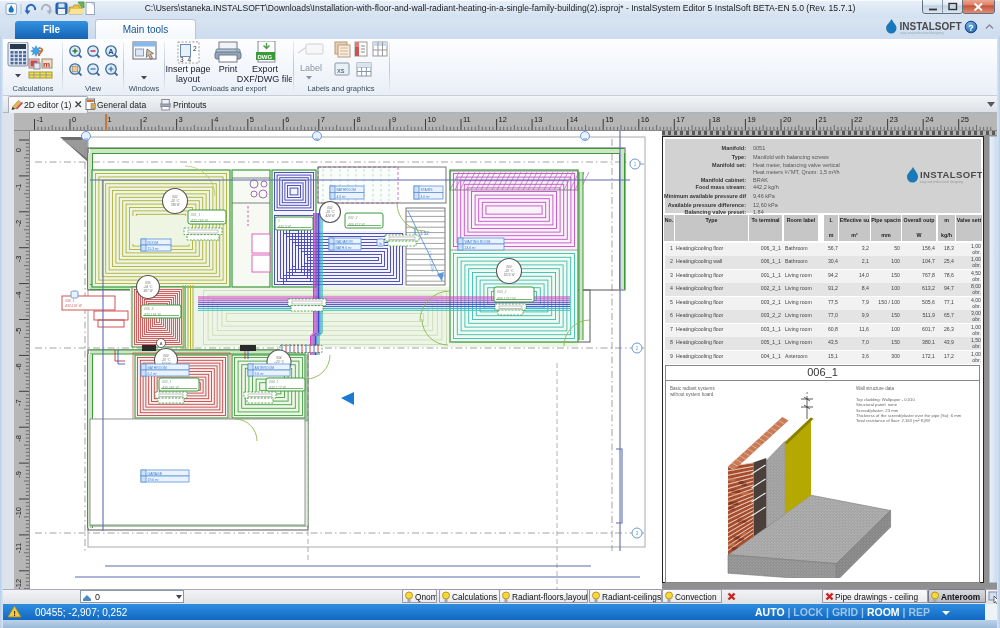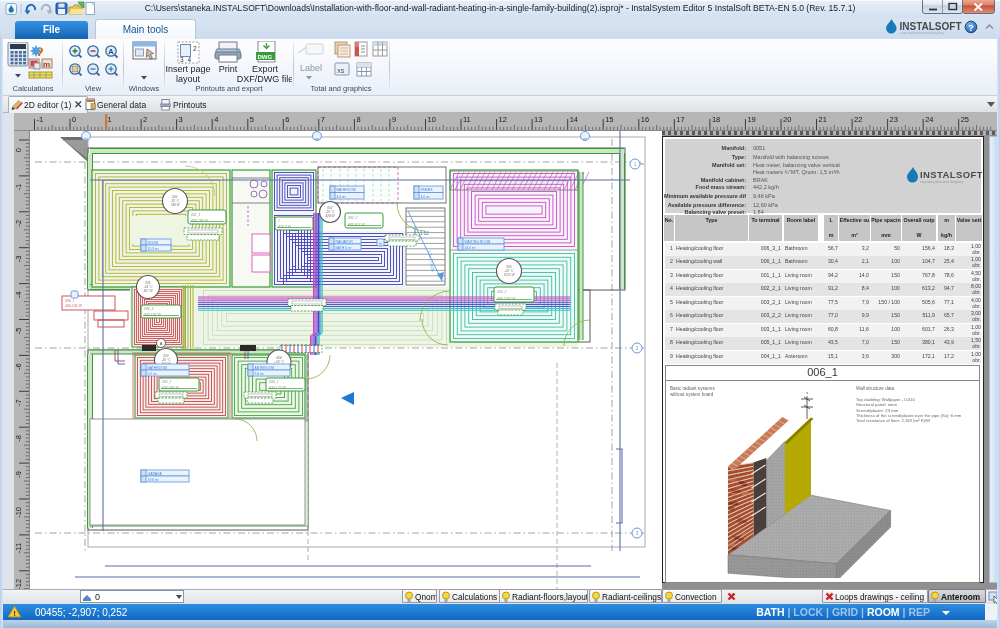--- a/index.html
+++ b/index.html
@@ -168,21 +168,21 @@
         <path d="M10.5 2 l0 5.5 m-3 -3 l3 3 l3 -3" stroke="#4aa04a" stroke-width="1.5" fill="none"></path>
         <rect x="0" y="11" width="19" height="8" fill="#3a9a3a"></rect>
       <text x="1.5" y="17.5" font-size="6" fill="#fff" font-weight="bold">DWG</text>
       </g>
       <text x="22" y="31" font-size="9" fill="#223" text-anchor="middle">Insert page</text>
       <text x="22" y="41" font-size="9" fill="#223" text-anchor="middle">layout</text>
       <text x="62" y="31" font-size="9" fill="#223" text-anchor="middle">Print</text>
       <text x="99" y="31" font-size="9" fill="#223" text-anchor="middle">Export</text>
       <text x="99" y="41" font-size="9" fill="#223" text-anchor="middle">DXF/DWG file</text>
     </svg>
-<div style="position:absolute;left:166px;top:84px;width:126px;font-size:7.5px;color:#3a4a5a;text-align:center">Printouts and export</div>
+<div style="position:absolute;left:166px;top:84px;width:126px;font-size:7.5px;color:#3a4a5a;text-align:center">Downloads and export</div>
 <div style="position:absolute;left:293px;top:42px;width:1px;height:50px;background:linear-gradient(#e8eef6,#b9c6d5,#e8eef6)"></div>
 <svg width="94" height="50" style="position:absolute;left:295px;top:41px">
       <g opacity="0.5">
       <line x1="3" y1="12" x2="13" y2="5" stroke="#aaa" stroke-width="1.2"></line>
       <rect x="11" y="3" width="17" height="10" rx="1" fill="#f4f4f4" stroke="#aaa"></rect>
       </g>
       <g transform="translate(40,1)">
       <rect x="0" y="0" width="12" height="12" fill="#e8d0b8" stroke="#b89878"></rect>
       <rect x="3" y="3" width="12" height="12" fill="#f8ece0" stroke="#b89878"></rect>
       <path d="M5 6 l8 0 M5 9 l8 0 M5 12 l8 0" stroke="#c8a878" stroke-width="0.8"></path>
@@ -210,21 +210,21 @@
     </g>
       <g transform="translate(62,22)">
       <rect x="0" y="0" width="14" height="13" fill="#fff" stroke="#8898a8"></rect>
       <line x1="0" y1="4" x2="14" y2="4" stroke="#8898a8"></line>
       <line x1="0" y1="8.5" x2="14" y2="8.5" stroke="#8898a8"></line>
       <line x1="4.6" y1="0" x2="4.6" y2="13" stroke="#8898a8"></line>
       <line x1="9.3" y1="0" x2="9.3" y2="13" stroke="#8898a8"></line>
       <rect x="0" y="0" width="14" height="4" fill="#d8e4f0"></rect>
     </g>
     </svg>
-<div style="position:absolute;left:295px;top:84px;width:92px;font-size:7.5px;color:#3a4a5a;text-align:center">Total and graphics</div>
+<div style="position:absolute;left:295px;top:84px;width:92px;font-size:7.5px;color:#3a4a5a;text-align:center">Labels and graphics</div>
 <div style="position:absolute;left:389px;top:42px;width:1px;height:50px;background:linear-gradient(#e8eef6,#b9c6d5,#e8eef6)"></div>
 <div style="position:absolute;left:0;top:96px;width:1000px;height:17px;background:linear-gradient(#f2f4f6,#dde1e6);border-bottom:1px solid #aeb4bc"></div>
 <div style="position:absolute;left:8px;top:96px;width:80px;height:17px;background:linear-gradient(#fcfdfe,#eceff2);border:1px solid #a8adb5;border-bottom:none;border-radius:2px 2px 0 0"></div>
 <svg width="1000" height="17" style="position:absolute;left:0;top:96px">
       <g transform="translate(12,3)">
       <path d="M0.5 8 L6.5 1.5 L9 3.5 L3 10 Z" fill="#e8b848" stroke="#977" stroke-width="0.6"></path>
       <path d="M0.5 8 L3 10 L-0.5 11 Z" fill="#333"></path>
       <line x1="4.5" y1="10" x2="10.5" y2="3.5" stroke="#c04040" stroke-width="1.4"></line>
     </g>
       <text x="24" y="12" font-size="8.5" fill="#1a1a1a">2D editor (1)</text>
@@ -1494,39 +1494,39 @@
 <div style="position:absolute;left:662px;top:589px;width:60px;height:14px;background:linear-gradient(#fbfbfc,#e8eaee);border:1px solid #99a;border-radius:2px 2px 0 0;font-size:8.3px;font-weight:normal;color:#111;padding-left:12px;line-height:14px;white-space:nowrap;overflow:hidden">Convection</div>
 <svg width="10" height="12" style="position:absolute;left:664px;top:591px">
     <circle cx="5" cy="4.5" r="3.5" fill="#f8d838" stroke="#b89820"></circle>
     <rect x="3.5" y="8" width="3" height="3" fill="#98a8b8"></rect>
   </svg>
 <div style="position:absolute;left:724px;top:604px;width:112px;height:14px;background:linear-gradient(#fbfbfc,#e8eaee);border:1px solid #99a;border-radius:2px 2px 0 0;font-size:8.3px;font-weight:normal;color:#111;padding-left:12px;line-height:14px;white-space:nowrap;overflow:hidden">Loops drawings - floor</div>
 <svg width="11" height="11" style="position:absolute;left:726px;top:591px">
     <circle cx="5.5" cy="5.5" r="5" fill="#e8e8e8"></circle>
     <path d="M2.5 2.5 L8.5 8.5 M8.5 2.5 L2.5 8.5" stroke="#cc2222" stroke-width="2.4"></path>
   </svg>
-<div style="position:absolute;left:822px;top:589px;width:106px;height:14px;background:linear-gradient(#fbfbfc,#e8eaee);border:1px solid #99a;border-radius:2px 2px 0 0;font-size:8.3px;font-weight:normal;color:#111;padding-left:12px;line-height:14px;white-space:nowrap;overflow:hidden">Loops drawings - ceiling</div>
+<div style="position:absolute;left:822px;top:589px;width:106px;height:14px;background:linear-gradient(#fbfbfc,#e8eaee);border:1px solid #99a;border-radius:2px 2px 0 0;font-size:8.3px;font-weight:normal;color:#111;padding-left:12px;line-height:14px;white-space:nowrap;overflow:hidden">Pipe drawings - ceiling</div>
 <svg width="11" height="11" style="position:absolute;left:824px;top:591px">
     <circle cx="5.5" cy="5.5" r="5" fill="#e8e8e8"></circle>
     <path d="M2.5 2.5 L8.5 8.5 M8.5 2.5 L2.5 8.5" stroke="#cc2222" stroke-width="2.4"></path>
   </svg>
 <div style="position:absolute;left:928px;top:589px;width:58px;height:14px;background:linear-gradient(#d8dade,#b8bcc4);border:1px solid #778;border-radius:2px 2px 0 0;font-size:8.3px;font-weight:bold;color:#111;padding-left:12px;line-height:14px;white-space:nowrap;overflow:hidden">Anteroom</div>
 <svg width="10" height="12" style="position:absolute;left:930px;top:591px">
     <circle cx="5" cy="4.5" r="3.5" fill="#f8d838" stroke="#b89820"></circle>
     <rect x="3.5" y="8" width="3" height="3" fill="#98a8b8"></rect>
   </svg>
 <svg width="14" height="14" style="position:absolute;left:988px;top:590px">
     <rect x="1" y="2" width="8" height="8" fill="#cfe0f0" stroke="#88a"></rect>
     <path d="M6 6 l5 5 l-2 0 l1 2 l-1.5 0.5 l-1 -2 l-1.5 1.5 z" fill="#fff" stroke="#333" stroke-width="0.7"></path>
   </svg>
 <div style="position:absolute;left:3px;top:604px;width:994px;height:16px;background:linear-gradient(#2e8de0,#1268c2)"></div>
 <svg width="14" height="13" style="position:absolute;left:8px;top:606px">
     <polygon points="6.5,0 13,11 0,11" fill="#f8c838" stroke="#a88818" stroke-width="0.8"></polygon>
     <text x="6.5" y="9.5" font-size="8" font-weight="bold" fill="#333" text-anchor="middle">!</text>
   </svg>
 <div style="position:absolute;left:35px;top:607px;font-size:10px;color:#fff">00455; -2,907; 0,252</div>
-<div style="position:absolute;left:600px;top:606px;width:330px;font-size:10.5px;font-weight:bold;color:#fff;text-align:right"><span>BATH</span> <span style="color:#9ec4e8">| LOCK |</span> <span style="color:#9ec4e8">GRID</span> <span style="color:#9ec4e8">|</span> <span>ROOM</span> <span style="color:#9ec4e8">| REP</span></div>
+<div style="position:absolute;left:600px;top:606px;width:330px;font-size:10.5px;font-weight:bold;color:#fff;text-align:right"><span>AUTO</span> <span style="color:#9ec4e8">| LOCK |</span> <span style="color:#9ec4e8">GRID</span> <span style="color:#9ec4e8">|</span> <span>ROOM</span> <span style="color:#9ec4e8">| REP</span></div>
 <div style="position:absolute;left:938px;top:604px;width:16px;height:16px"><svg width="16" height="16">
       <polygon points="4,7 12,7 8,11" fill="#fff"></polygon>
     </svg></div>
 <div style="position:absolute;left:985px;top:604px;width:12px;height:16px;background:#eef3f8"></div>
 <div style="position:absolute;left:0;top:620px;width:1000px;height:8px;background:linear-gradient(#bdd2e8,#9ab8d8)"></div>
 <div style="position:absolute;left:0;top:36px;width:3px;height:592px;background:linear-gradient(90deg,#b8cfe8,#d8e6f4)"></div>
 <div style="position:absolute;left:997px;top:36px;width:3px;height:592px;background:linear-gradient(90deg,#d8e6f4,#b8cfe8)"></div>
 </body></html>

